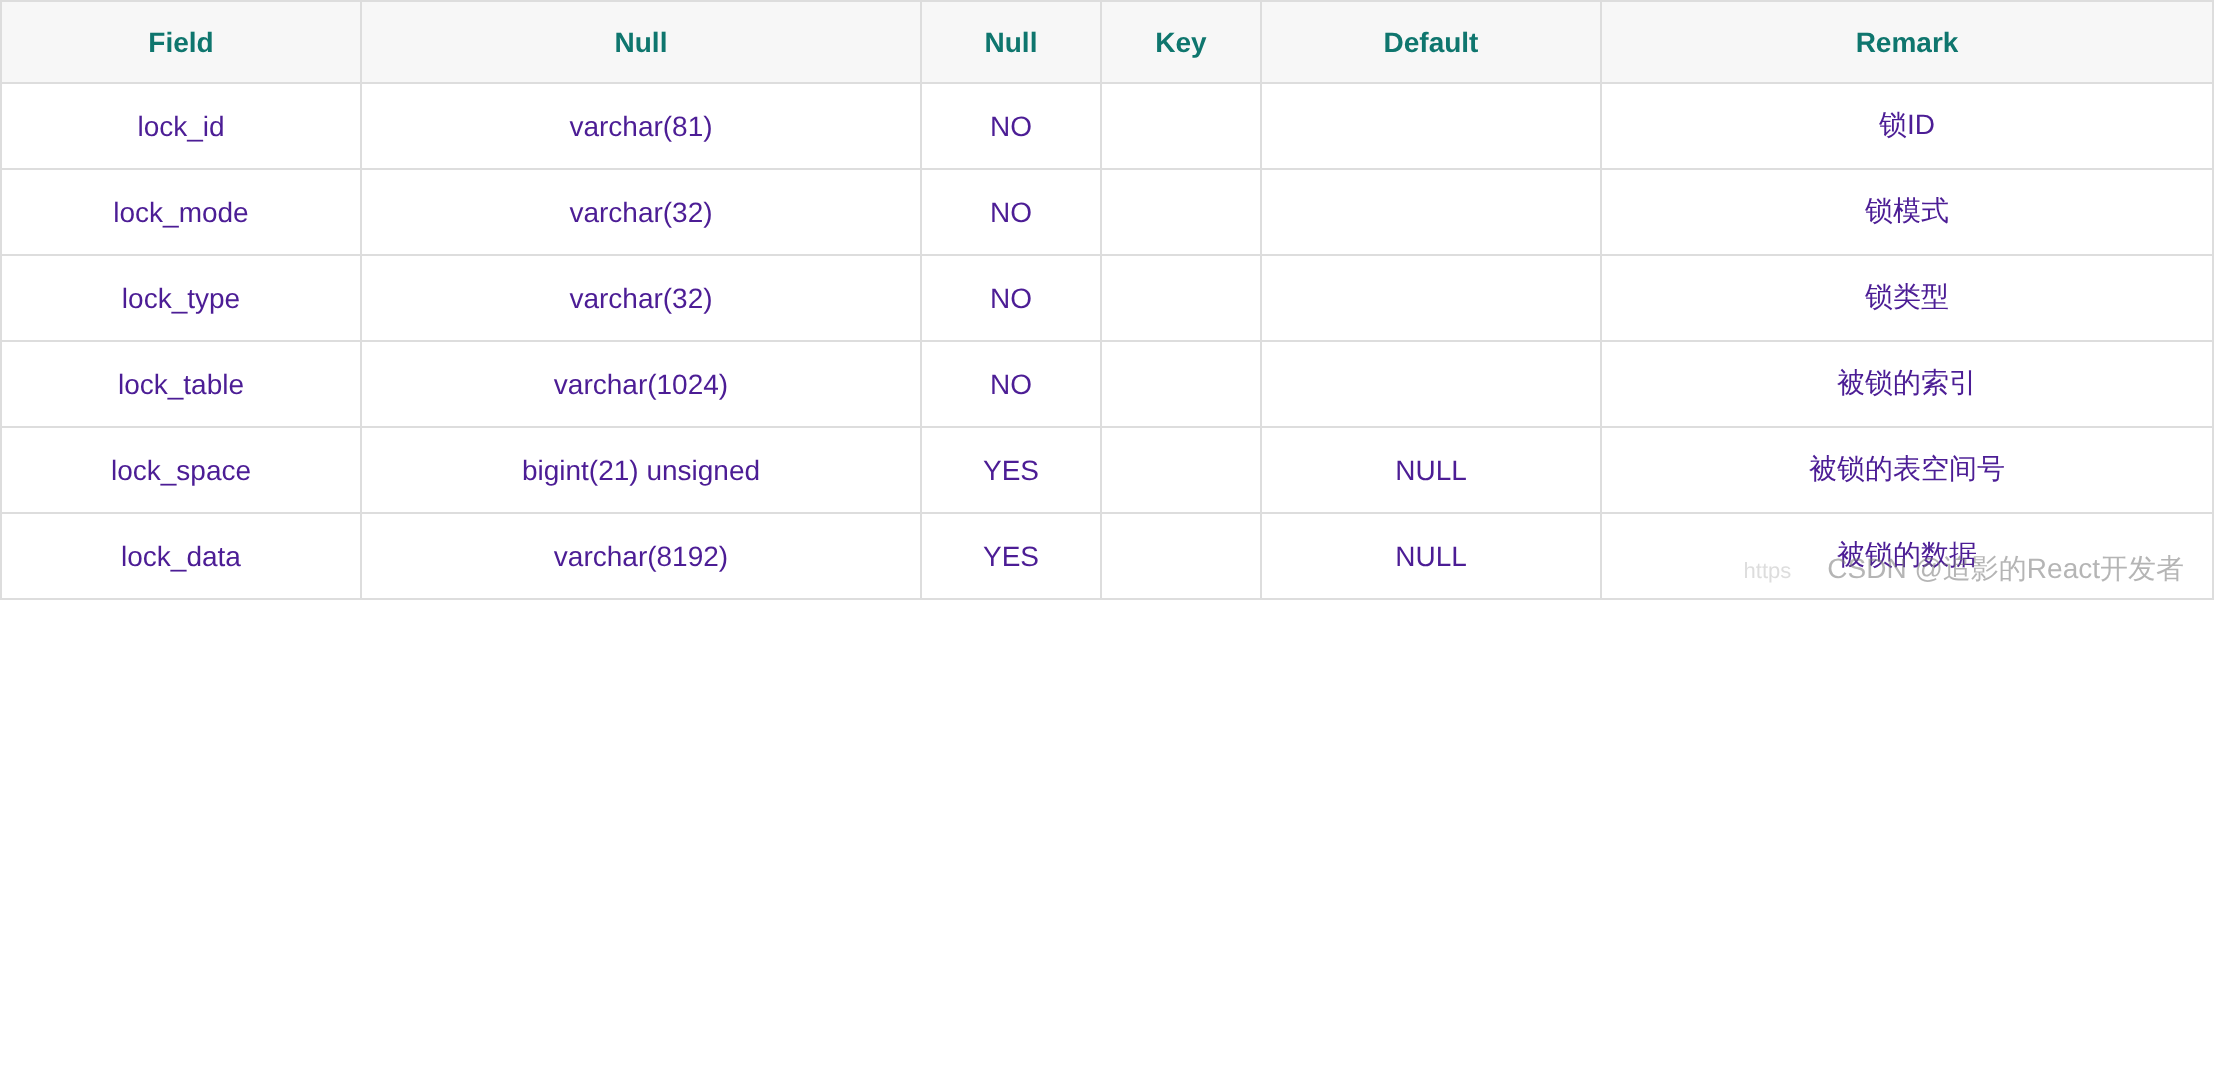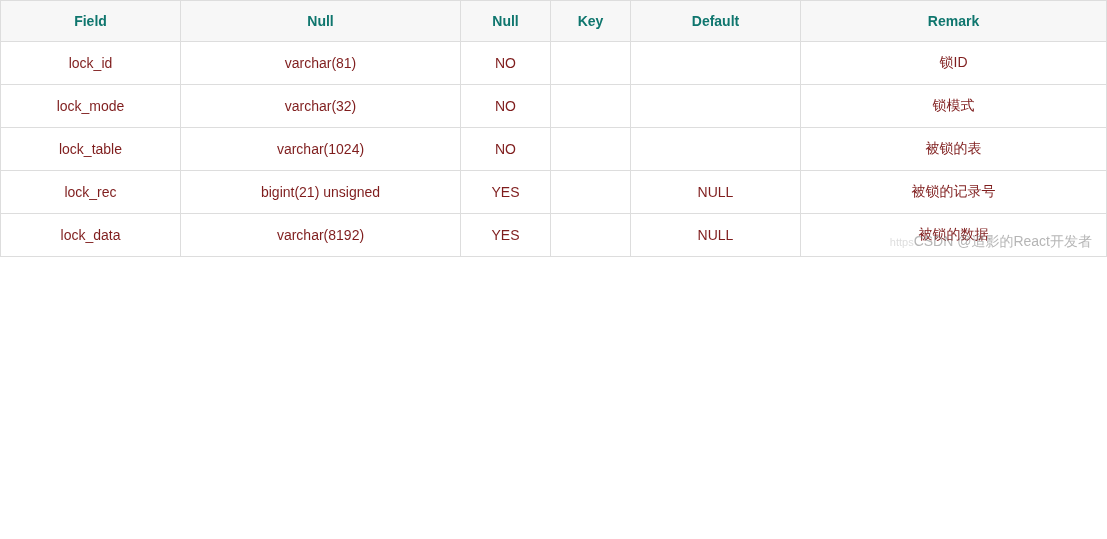--- a/index.html
+++ b/index.html
@@ -26,41 +26,41 @@
       text-align: center;
       vertical-align: middle;
     }
     th {
       background-color: #f7f7f7;
       font-weight: bold;
       color: #0f766e;
     }
     td {
       background-color: #ffffff;
-      color: #7f1d1d;
+      color: #4c1d95;
     }
     .col-field { width: 180px; }
     .col-type { width: 280px; }
     .col-null { width: 90px; }
     .col-key { width: 80px; }
     .col-default { width: 170px; }
     .col-remark { width: auto; }
     .watermark {
       position: absolute;
       bottom: 6px;
       right: 15px;
       font-size: 14px;
       color: rgba(120, 120, 120, 0.55);
       pointer-events: none;
       font-family: Arial, sans-serif;
     }
     .watermark-light {
       color: rgba(180, 180, 180, 0.45);
       font-size: 11px;
-      margin-right: 0;
+      margin-right: 18px;
       text-align: right;
     }
   </style>
 </head>
 <body>
 
 <table>
   <thead>
     <tr>
       <th class="col-field">Field</th>
@@ -82,34 +82,42 @@
     </tr>
     <tr>
       <td>lock_mode</td>
       <td>varchar(32)</td>
       <td>NO</td>
       <td></td>
       <td></td>
       <td>锁模式</td>
     </tr>
     <tr>
+      <td>lock_type</td>
+      <td>varchar(32)</td>
+      <td>NO</td>
+      <td></td>
+      <td></td>
+      <td>锁类型</td>
+    </tr>
+    <tr>
       <td>lock_table</td>
       <td>varchar(1024)</td>
       <td>NO</td>
       <td></td>
       <td></td>
-      <td>被锁的表</td>
+      <td>被锁的索引</td>
     </tr>
     <tr>
-      <td>lock_rec</td>
+      <td>lock_space</td>
       <td>bigint(21) unsigned</td>
       <td>YES</td>
       <td></td>
       <td>NULL</td>
-      <td>被锁的记录号</td>
+      <td>被锁的表空间号</td>
     </tr>
     <tr>
       <td>lock_data</td>
       <td>varchar(8192)</td>
       <td>YES</td>
       <td></td>
       <td>NULL</td>
       <td>被锁的数据</td>
     </tr>
   </tbody>

